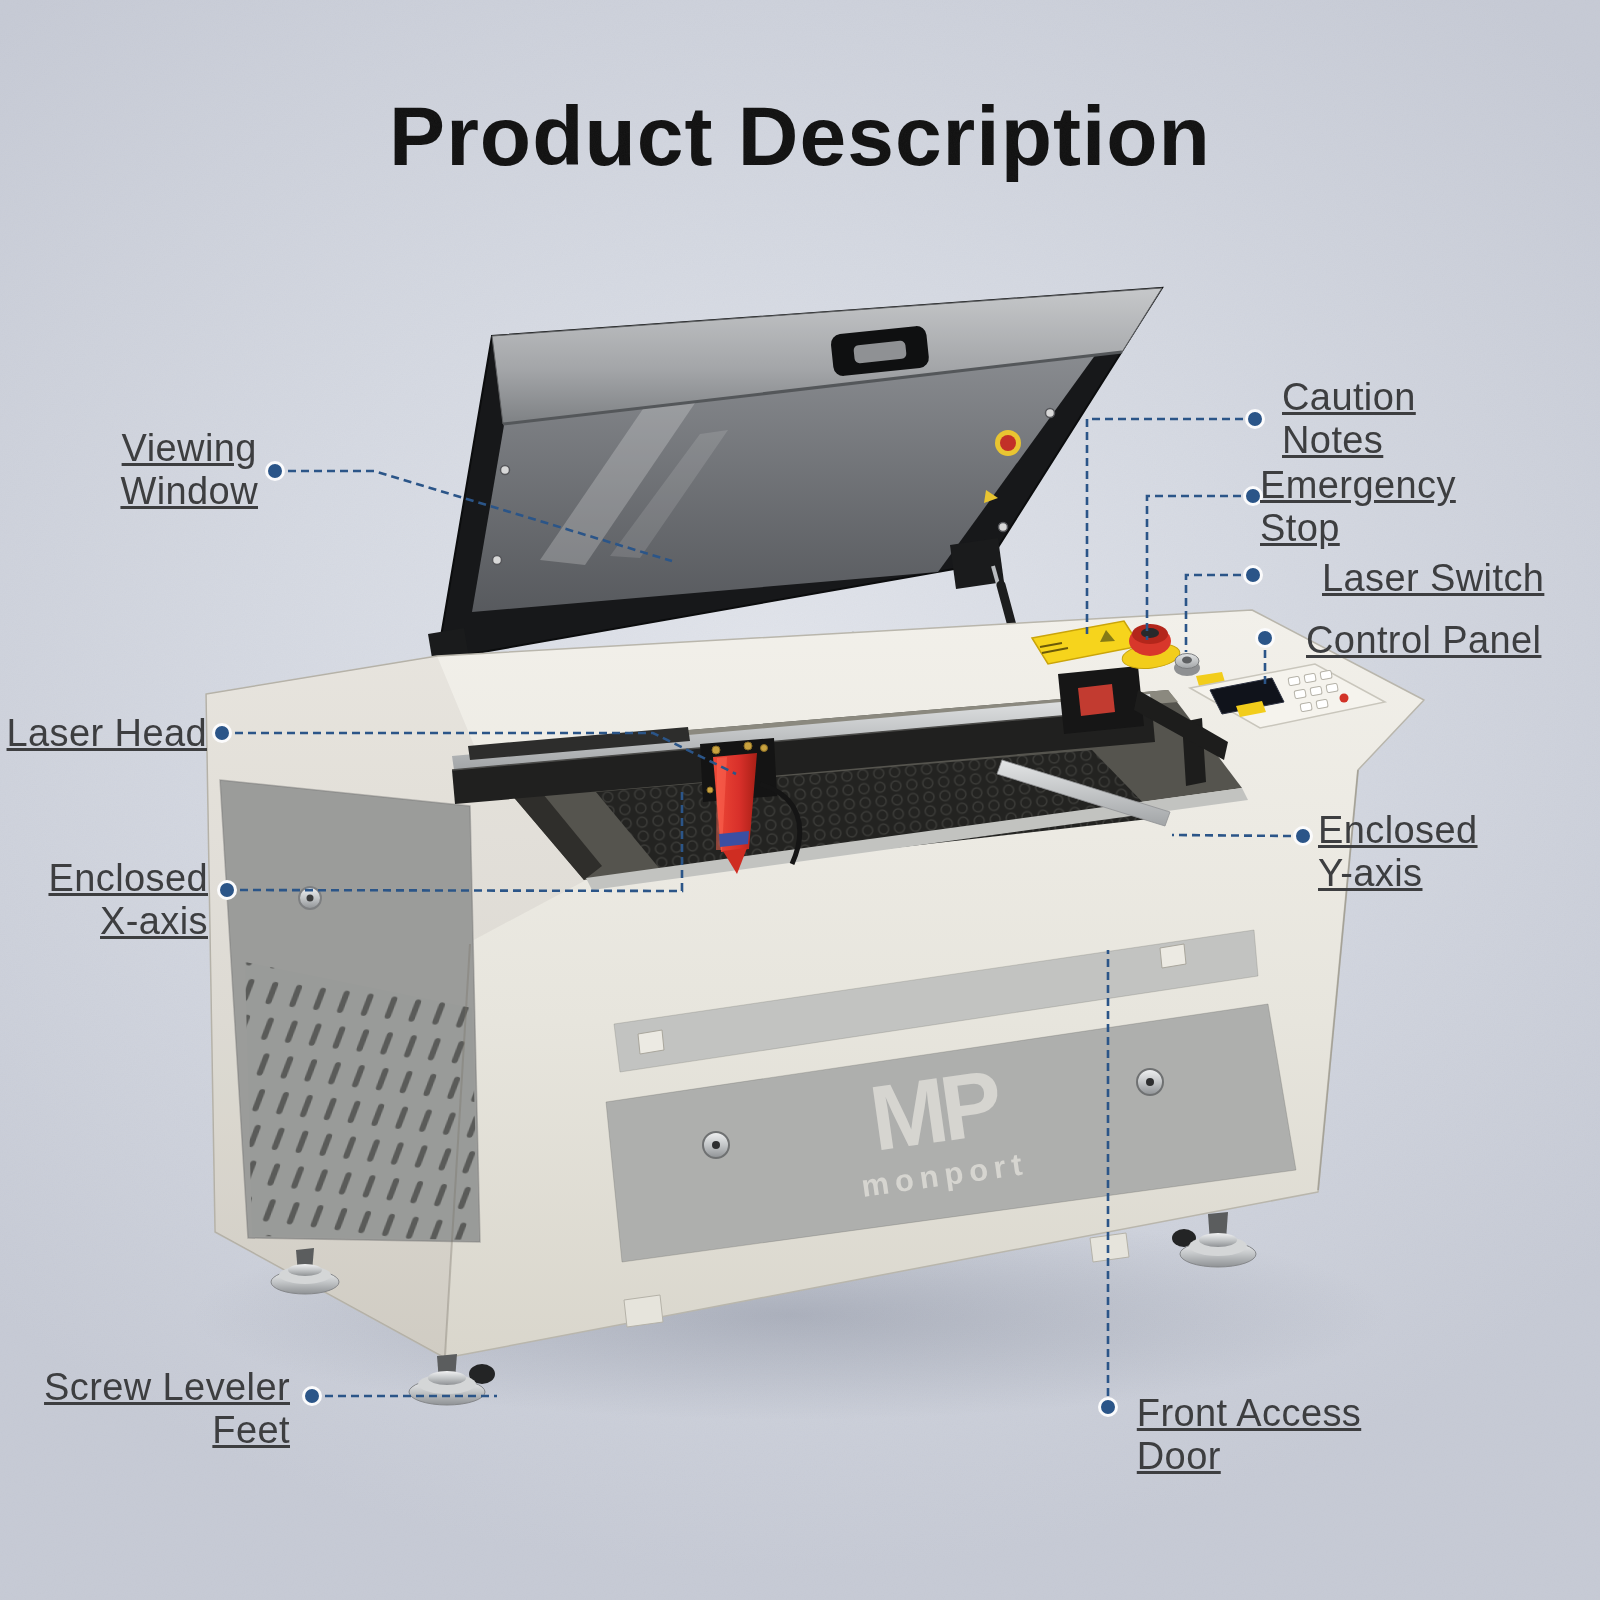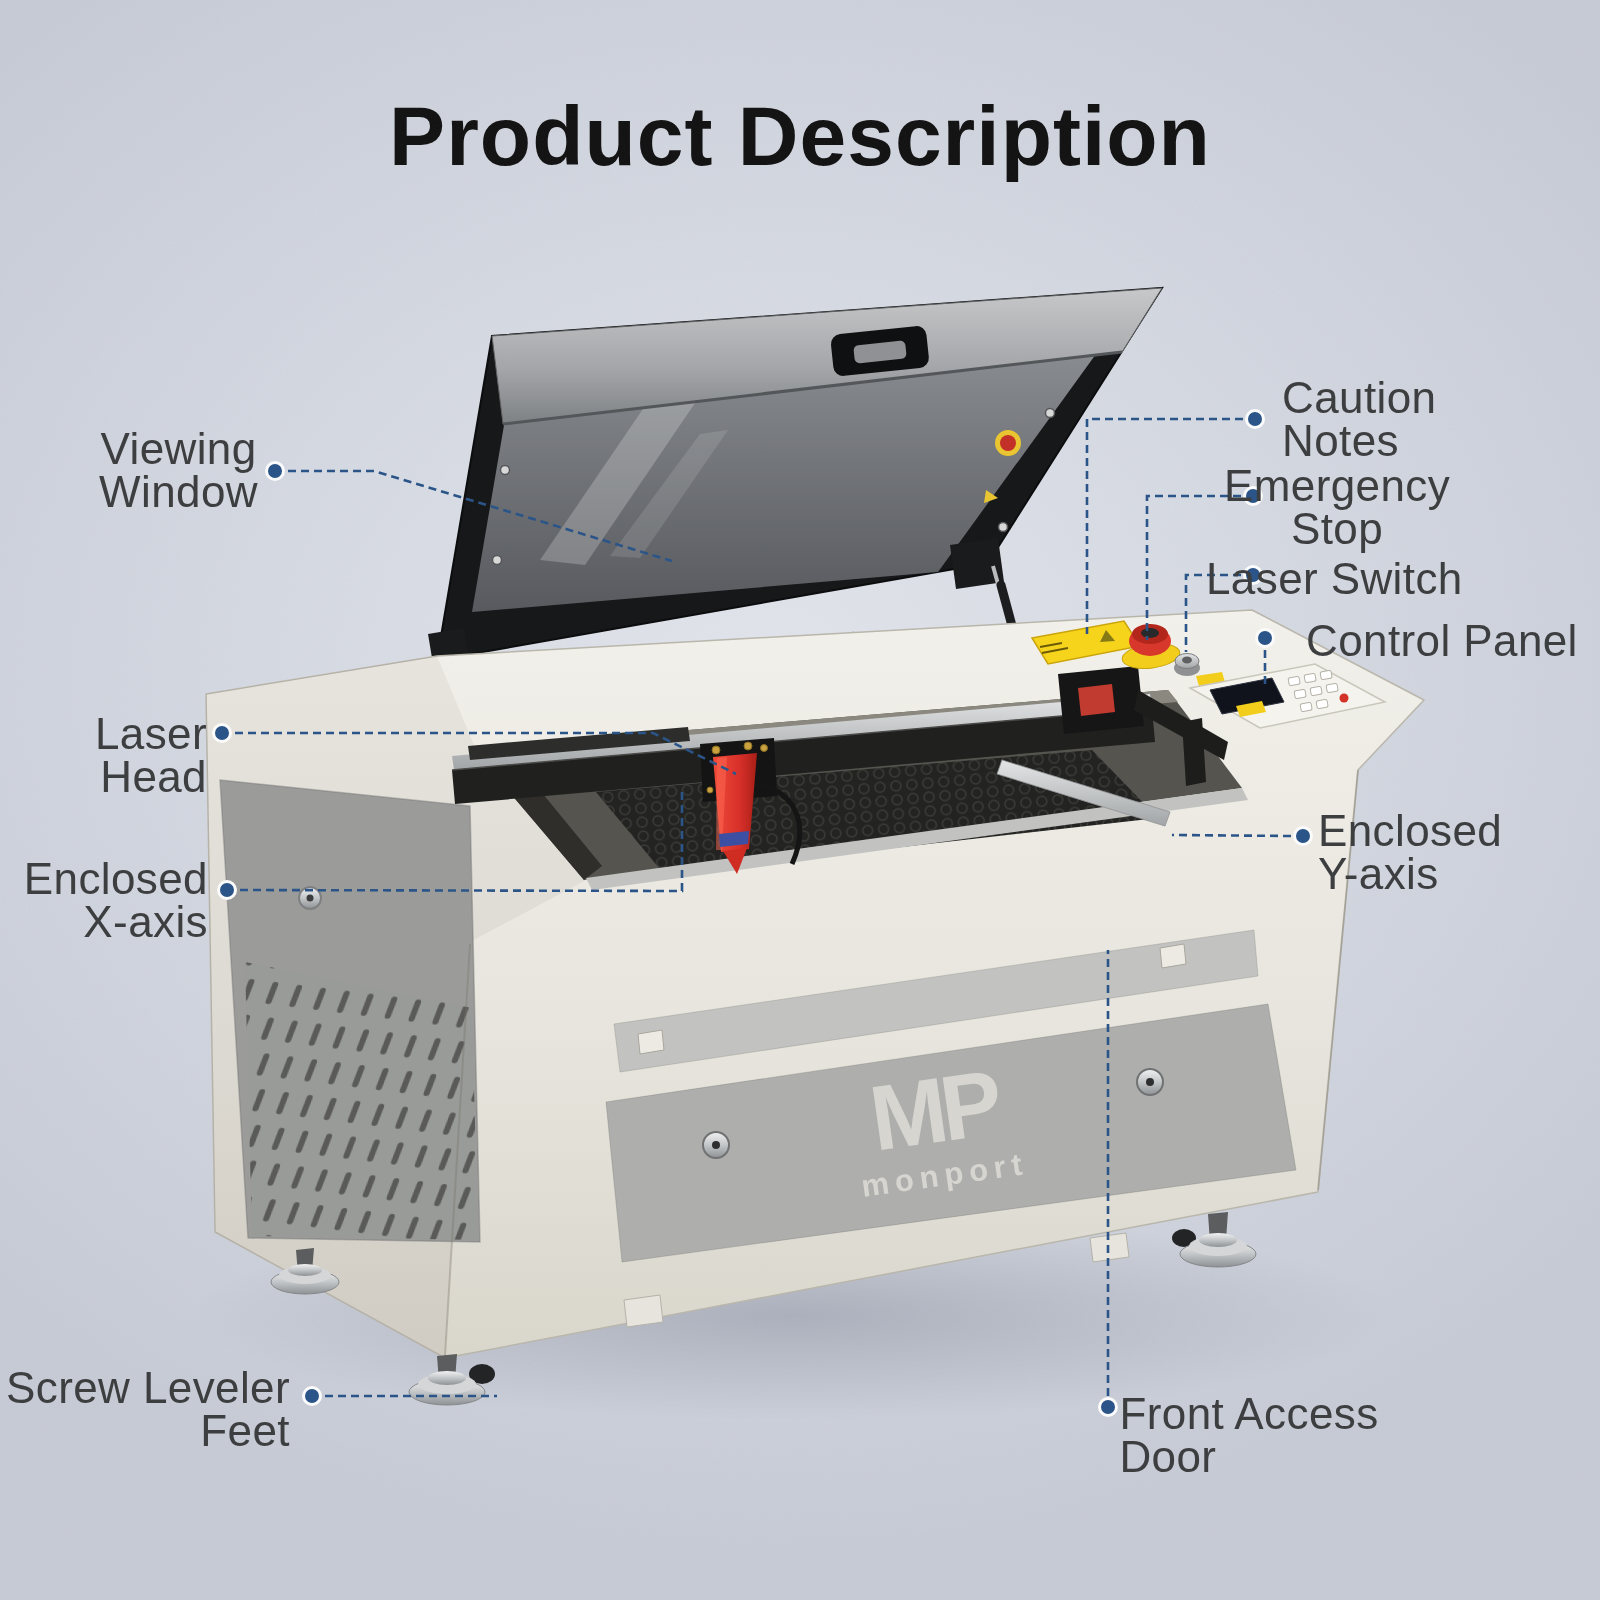--- a/index.html
+++ b/index.html
@@ -8,22 +8,22 @@
     font-family:"Liberation Sans","DejaVu Sans",sans-serif;
     background:radial-gradient(ellipse 1100px 900px at 48% 42%, #e1e4eb 0%, #d5d9e2 45%, #c6cad5 100%);
   }
   #stage{position:absolute;inset:0;}
   #machine-art,#callout-lines{position:absolute;left:0;top:0;width:1600px;height:1600px;}
   #page-title{
     position:absolute;left:0;right:0;top:88px;text-align:center;
     font-size:84px;font-weight:bold;letter-spacing:1px;color:#101010;
   }
   .callout-label{
-    position:absolute;font-size:44px;line-height:43px;font-weight:500;
-    color:#3d3e40;letter-spacing:.4px;white-space:pre-line;
+    position:absolute;font-size:38px;line-height:43px;font-weight:500;
+    color:#3d3e40;letter-spacing:.4px;white-space:pre-line;text-decoration:underline;
   }
 </style>
 </head>
 <body>
 
 <div id="stage">
 
   <div id="page-title">Product Description</div>
 
   <svg id="machine-art" viewBox="0 0 1600 1600">
@@ -270,23 +270,23 @@
       <circle cx="312" cy="1396" r="8.5" fill="#2b5588" stroke="#fbfbfc" stroke-width="3"></circle>
       <polyline points="1108,1396 1108,950" fill="none" stroke="#2b5588" stroke-width="2.6" stroke-dasharray="8 5"></polyline>
       <circle cx="1108" cy="1407" r="8.5" fill="#2b5588" stroke="#fbfbfc" stroke-width="3"></circle>
     </svg>
 
   <div id="callout-labels">
       <div class="callout-label" style="top: 427px; right: 1342px; text-align: center;">Viewing
 Window</div>
       <div class="callout-label" style="top: 376px; left: 1282px;">Caution
 Notes</div>
-      <div class="callout-label" style="top: 464px; left: 1224px; text-align: center;">Emergency
+      <div class="callout-label" style="top: 464px; left: 1260px;">Emergency
 Stop</div>
-      <div class="callout-label" style="top: 557px; left: 1206px;">Laser Switch</div>
+      <div class="callout-label" style="top: 557px; left: 1322px;">Laser Switch</div>
       <div class="callout-label" style="top: 619px; left: 1306px;">Control Panel</div>
       <div class="callout-label" style="top: 712px; right: 1393px; text-align: right;">Laser Head</div>
       <div class="callout-label" style="top: 857px; right: 1392px; text-align: right;">Enclosed
 X-axis</div>
       <div class="callout-label" style="top: 809px; left: 1318px;">Enclosed
 Y-axis</div>
       <div class="callout-label" style="top: 1366px; right: 1310px; text-align: right;">Screw Leveler
 Feet</div>
       <div class="callout-label" style="top: 1392px; left: 1249px; transform: translateX(-50%); text-align: left;">Front Access
 Door</div>

